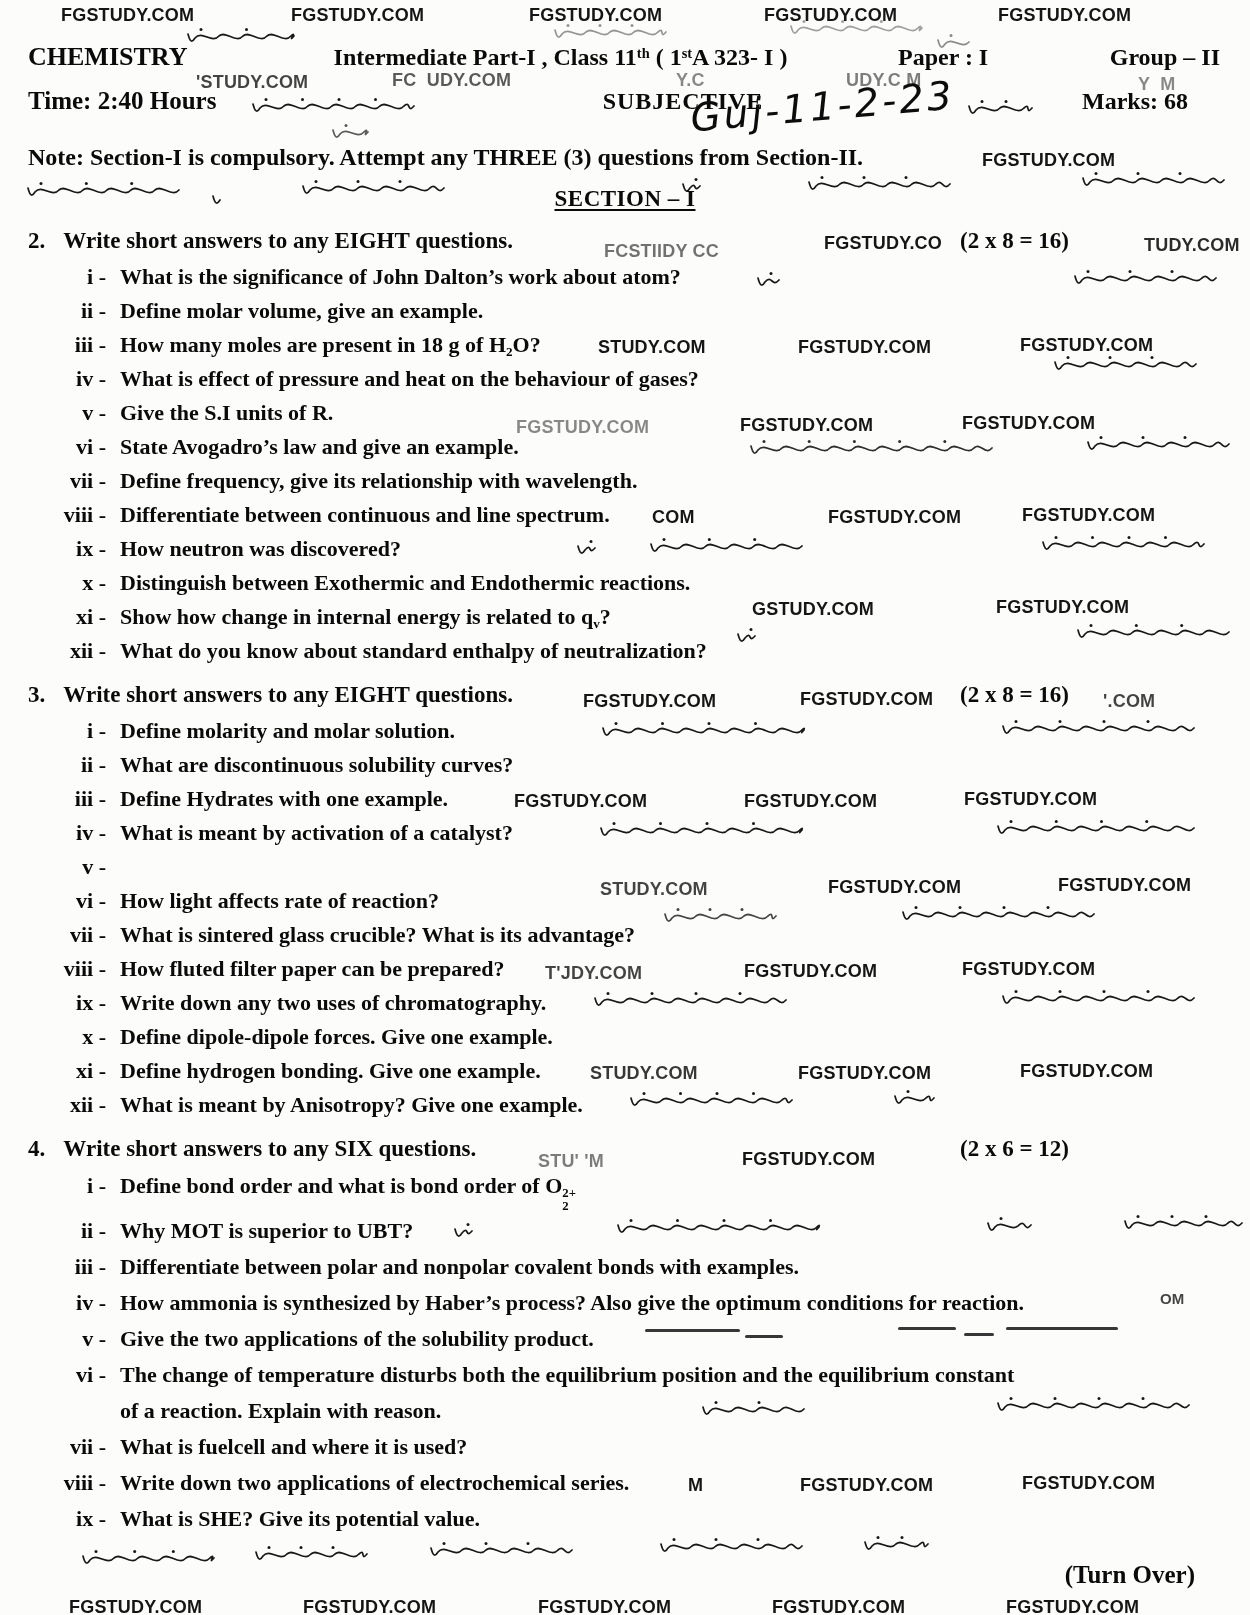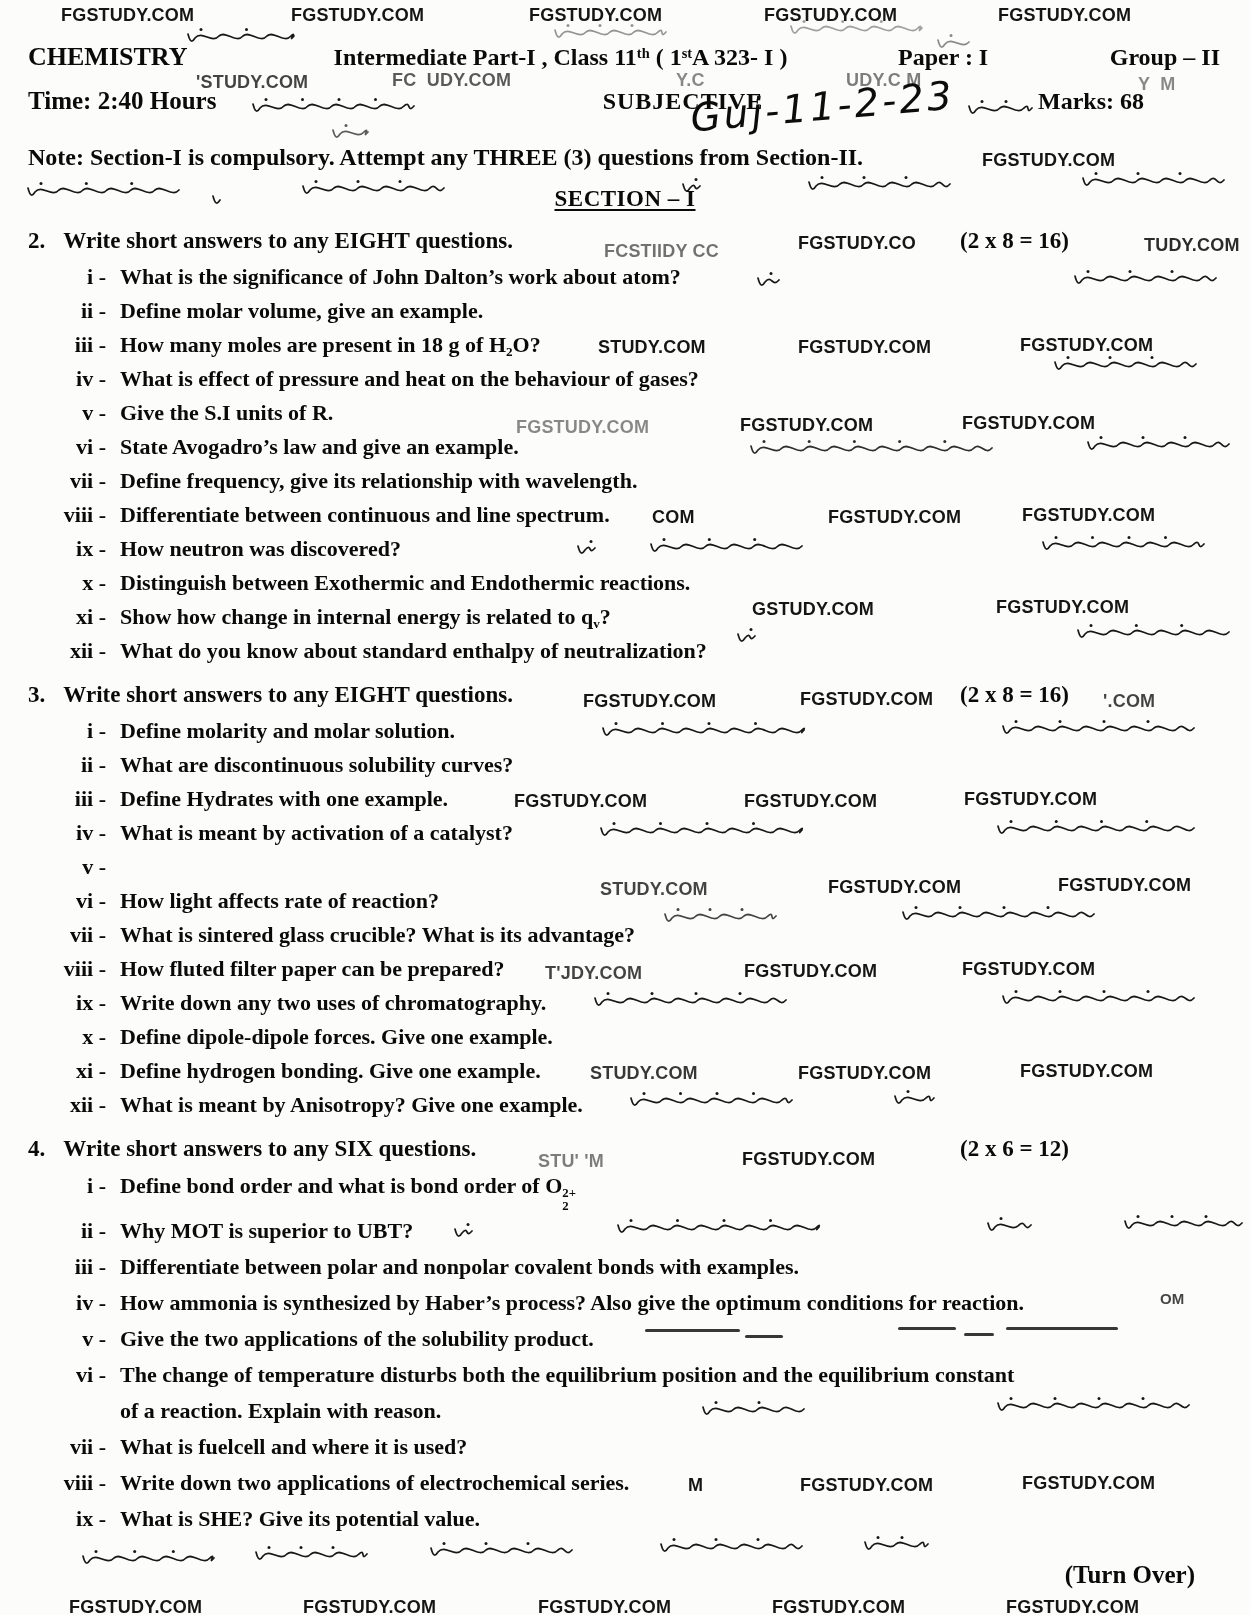--- a/index.html
+++ b/index.html
@@ -14,21 +14,21 @@
   .mark-line{position:absolute;background:#141414;border-radius:2px;opacity:.85}
   .content{position:relative}
   .h-row1{display:flex;align-items:flex-start;padding:42px 30px 0 28px;font-size:25px;line-height:30px}
   .h-subject{width:195px;font-size:26px}
   .h-title{flex:1;text-align:center;font-size:24px}
   .h-paper{width:150px;font-size:24px}
   .h-group{width:172px;text-align:right;font-size:24px}
   .h-row2{display:flex;align-items:flex-start;padding:14px 62px 0 28px;font-size:24px;line-height:30px}
   .h-time{width:300px;font-size:25px}
   .h-mode{flex:1;text-align:center;letter-spacing:1px}
-  .h-marks{width:150px;text-align:left}
+  .h-marks{width:150px;text-align:right}
   .handwritten{position:absolute;left:690px;top:84px;font-family:"DejaVu Sans",sans-serif;font-style:italic;
     font-weight:400;font-size:39px;color:#0c0c0c;letter-spacing:3px;transform:rotate(-5deg);white-space:nowrap}
   .note-row{position:relative;margin-top:26px;padding-left:28px;font-size:24px;line-height:30px}
   .section-title{position:relative;margin-top:12px;text-align:center;font-size:23px;line-height:30px;letter-spacing:.5px}
   .section-title span{text-decoration:underline;text-decoration-thickness:2px;text-underline-offset:3px}
   .q-head{position:relative;margin-top:6px;padding:6px 0 2px 28px;font-size:23px;line-height:30px;height:40px}
   .q-num{display:inline-block;min-width:30px}
   .q-marks{position:absolute;left:960px;top:6px;font-size:23px}
   .q-items{position:relative}
   .q-row{position:relative;display:flex;line-height:34px;font-size:22px}
@@ -252,21 +252,21 @@
 
     <div class="section-title">
       <span>SECTION – I</span>
     </div>
 
     <div class="q-section s2">
       <div class="q-head">
         <span class="q-num">2.</span>
         <span>Write short answers to any EIGHT questions.</span>
         <span class="q-marks">(2 x 8 = 16)</span>
-      <span class="fgwm" style="left: 604px; top: 16px; opacity: 0.6;">FCSTIIDY CC</span><span class="fgwm" style="left: 798px; top: 8px;">FGSTUDY.CO</span><span class="fgwm" style="left: 1144px; top: 10px; opacity: 0.9;">TUDY.COM</span></div>
+      <span class="fgwm" style="left: 604px; top: 16px; opacity: 0.6;">FCSTIIDY CC</span><span class="fgwm" style="left: 824px; top: 8px;">FGSTUDY.CO</span><span class="fgwm" style="left: 1144px; top: 10px; opacity: 0.9;">TUDY.COM</span></div>
       <div class="q-items">
           <div class="q-row">
             <span class="q-marker">i -</span>
             <span class="q-text">What is the significance of John Dalton’s work about atom?</span>
             <span class="uwm" aria-label="ایف جی اسٹڈی ڈاٹ کام" style="left: 755px; top: 10px;">
               <svg width="30" height="22" viewBox="0 0 30 22">
                 <path d="M3 8 C5 16 7 17 10 12 C 17 4, 17 18, 24 10" fill="none" stroke="#181818" stroke-width="1.7" stroke-linecap="round"></path>
                 <g fill="#181818">
                   <circle cx="16" cy="3.5" r="1.5"></circle>
                 </g>

